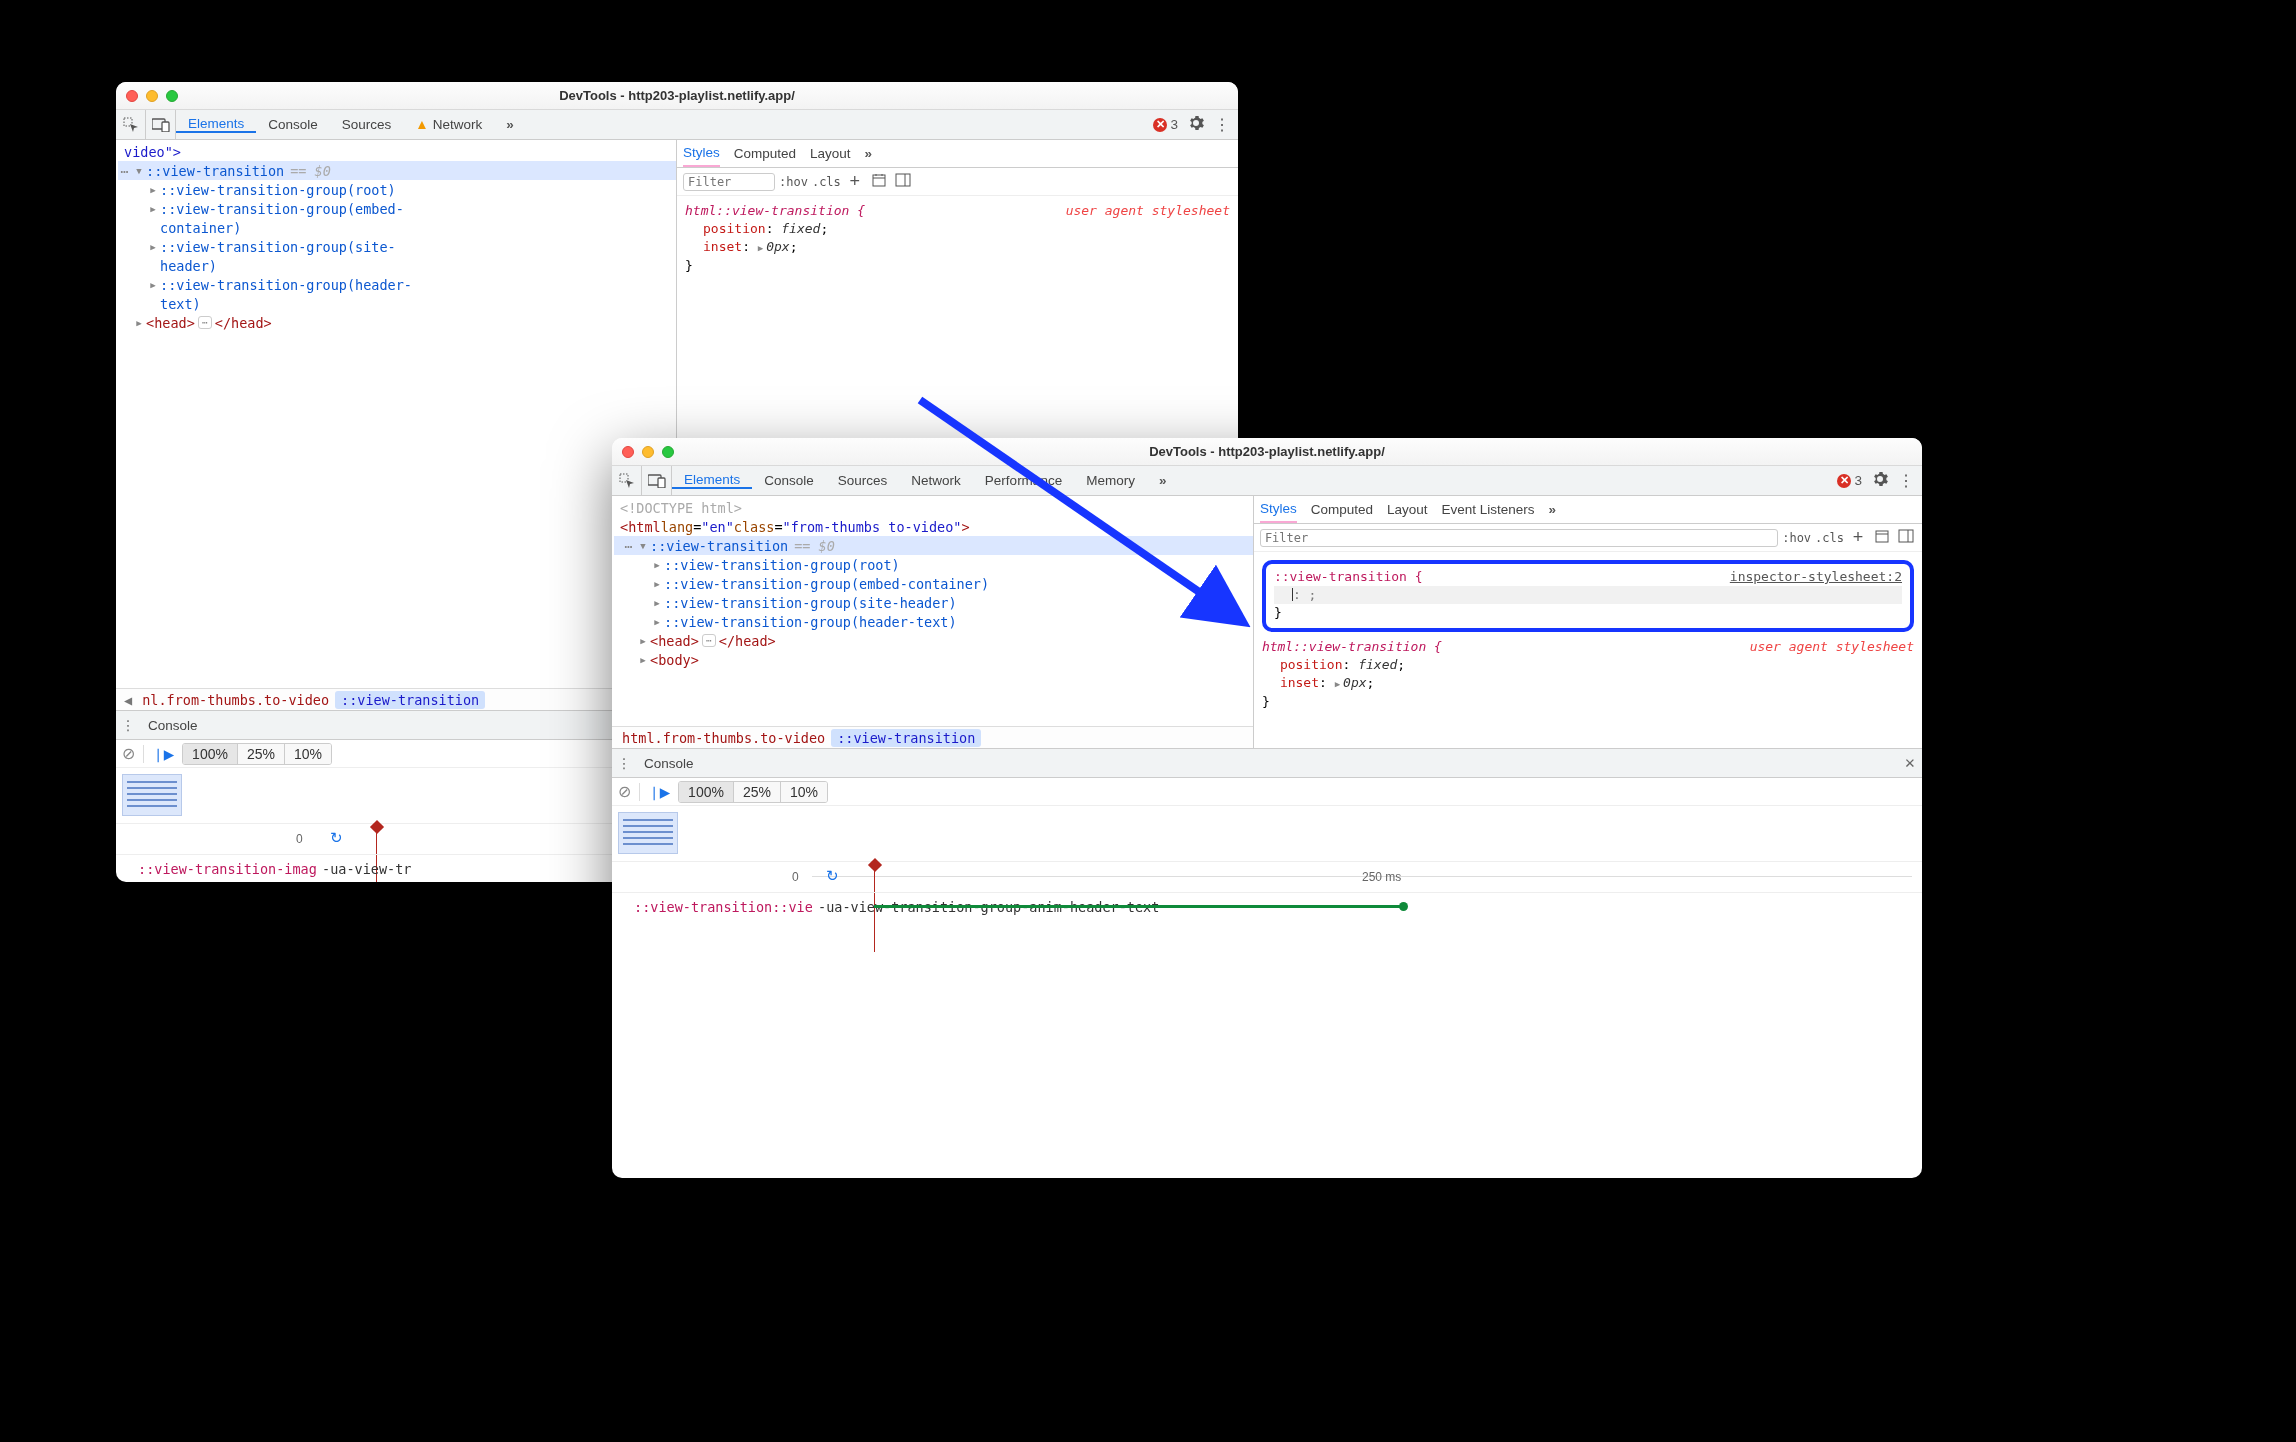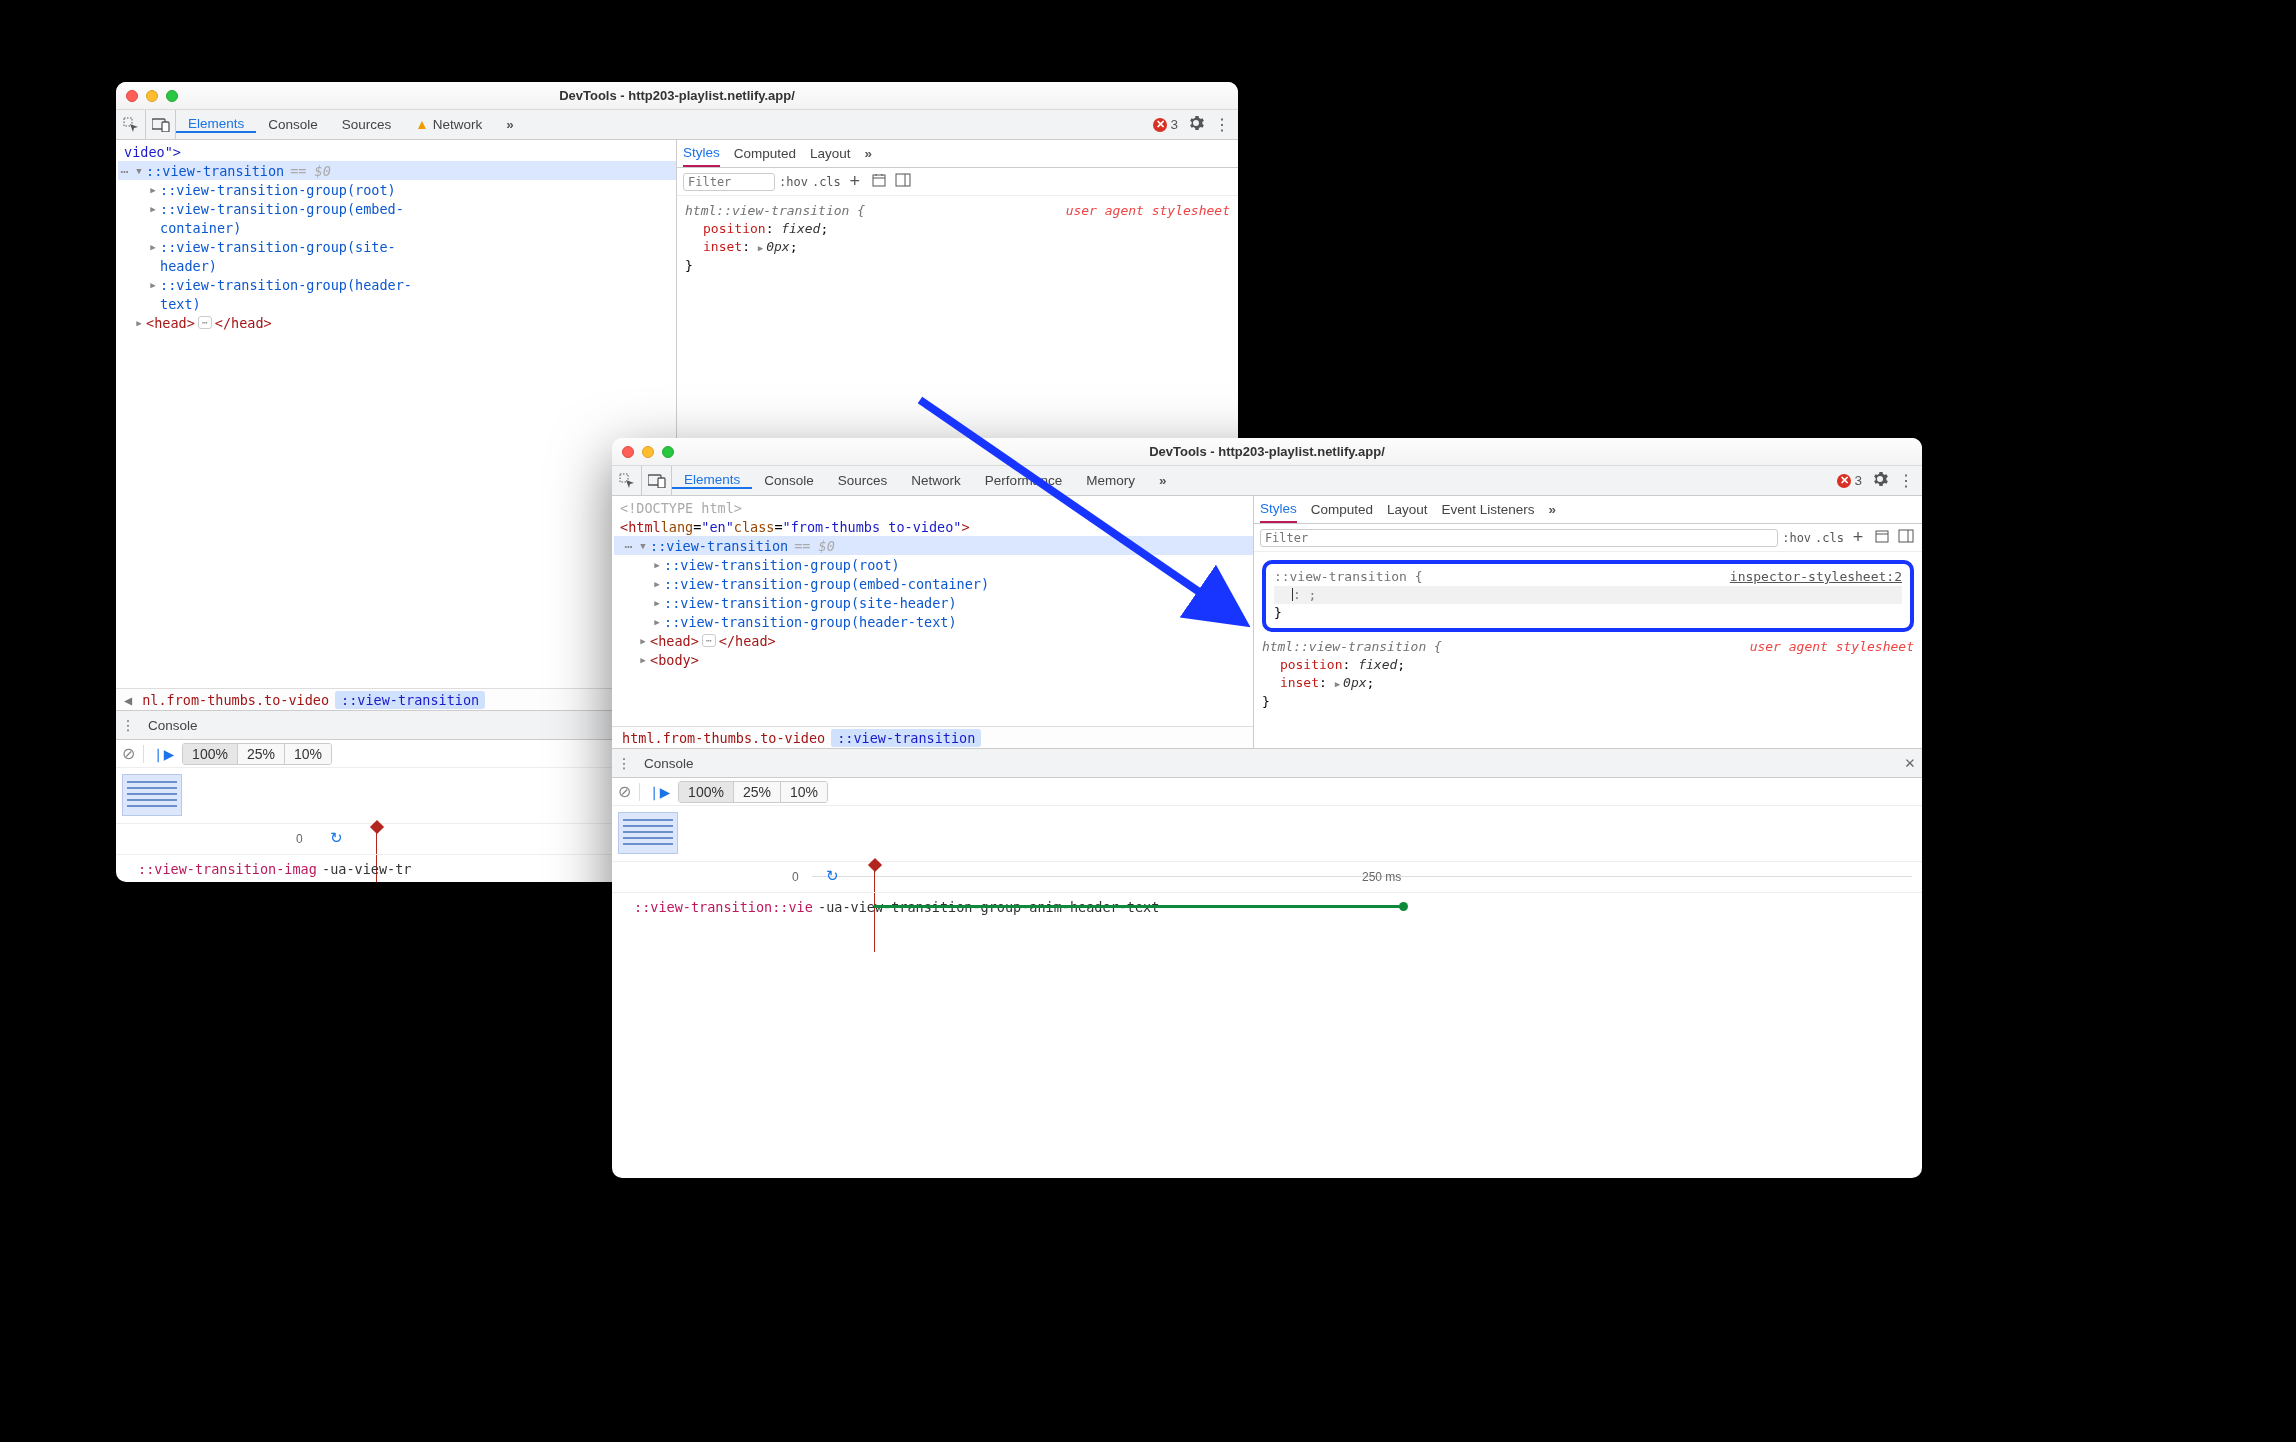--- a/index.html
+++ b/index.html
@@ -78,29 +78,29 @@
 
   .crumbBar { height:22px; border-top:1px solid #ddd; background:#fdfdfd; display:flex; align-items:center; padding:0 4px; gap:0; }
   .crumbBar .ar { color:#777; padding:0 4px; }
   .chip { padding:1px 6px; border-radius:3px; }
   .chip.sel { background:#d0e1fd; }
   .crumbText { color:#a31515; }
   .crumbPseudo { color:#1a1aca; }
 
   .sideTabs { height:28px; border-bottom:1px solid #ccc; display:flex; align-items:stretch; padding:0 6px; gap:14px; }
   .sideTab { display:flex; align-items:center; color:#444; }
-  .sideTab.active { color:#1a73e8; border-bottom:2px solid #be185d; font-weight:500; }
+  .sideTab.active { color:#1a73e8; border-bottom:2px solid #f9a8d4; font-weight:500; }
 
   .styFilterRow { height:28px; border-bottom:1px solid #eee; display:flex; align-items:center; gap:4px; padding:0 6px; }
   .filterInput { width:92px; border:1px solid #ccc; border-radius:3px; padding:1px 4px; font-size:12px; color:#777; font-family:Menlo,monospace; }
   .pill { color:#555; font-size:12px; }
   .iconBtn { color:#555; width:20px; text-align:center; }
 
   .stylesScroll { padding:6px 8px; font-size:13px; line-height:18px; }
-  .ruleSel { color:#737373; }
+  .ruleSel { color:#be185d; }
   .srcLabel { float:right; color:#ef4444; font-style:italic; }
   .srcLabelLink { float:right; color:#555; text-decoration:underline; }
   .prop { padding-left:18px; }
   .propn { color:#c41a16; }
   .propv { color:#333; }
   .triExp::before { content:"▶"; color:#888; font-size:9px; margin-right:3px; }
 
   .hiliteBox { border:4px solid #1735ff; border-radius:10px; padding:4px 8px 6px 8px; margin:2px 0 6px 0; }
   .editLine { background:#f1f1f1; color:#777; padding-left:18px; }
   .editLine .cursor { border-left:1px solid #333; display:inline-block; height:13px; vertical-align:-2px; }

